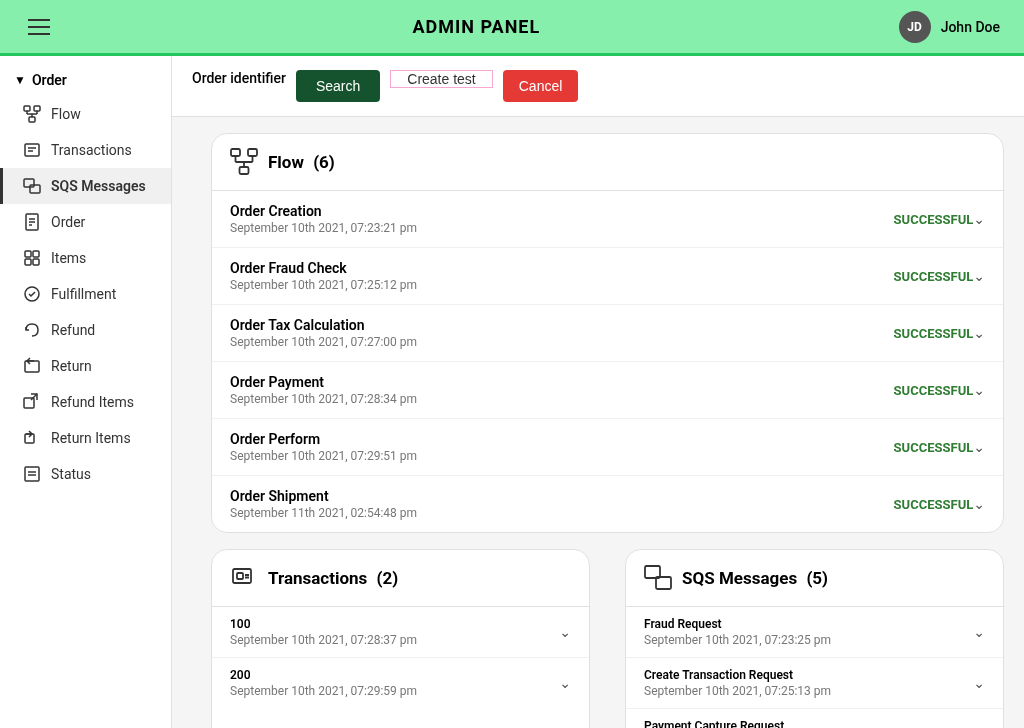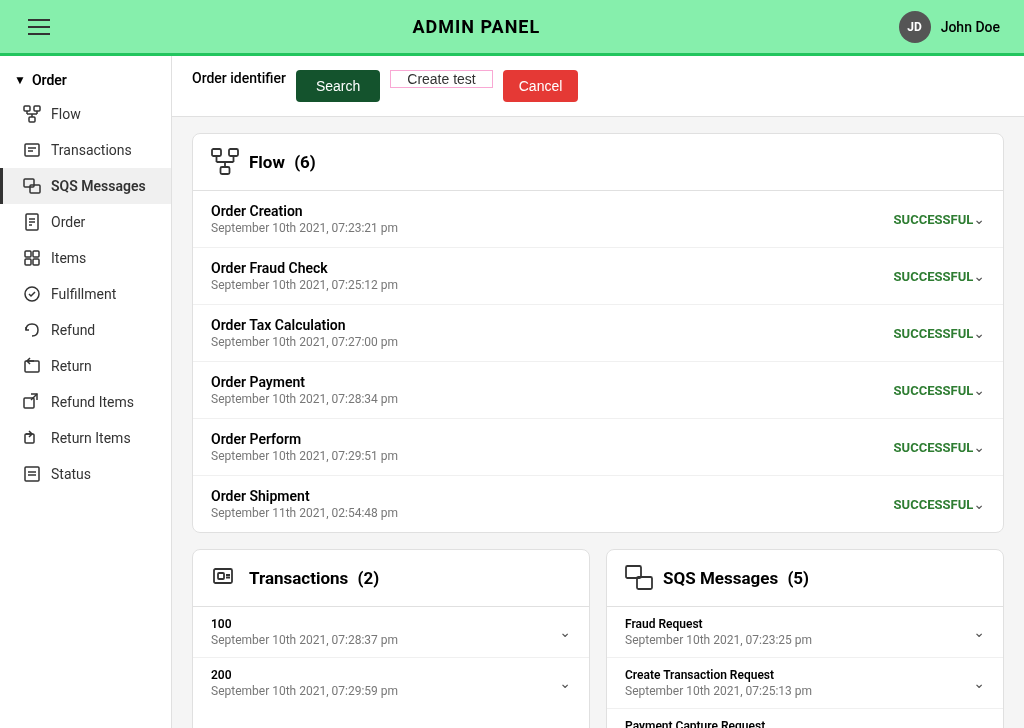--- a/index.html
+++ b/index.html
@@ -51,22 +51,22 @@
     .search-input {
       flex: 1; max-width: 500px; border: 1px solid #ccc; border-radius: 4px;
       padding: 8px 12px; font-size: 14px; color: #999; outline: none;
     }
     .btn-search { background: #14532d; color: #fff; border: none; padding: 8px 20px; border-radius: 4px; font-size: 14px; cursor: pointer; font-weight: 500; }
     .btn-create { background: #fff; color: #333; border: 1px solid #f9a8d4; padding: 0 16px; border-radius: 0; font-size: 14px; cursor: pointer; }
     .btn-cancel { background: #e53935; color: #fff; border: none; padding: 8px 16px; border-radius: 4px; font-size: 14px; cursor: pointer; }
 
     
     .section-card {
-      background: #fff; border: 1px solid #e0e0e0; border-radius: 8px;
-      margin-bottom: 16px; overflow: hidden;
+      background: #fff; border: 1px solid #e0e0e0; border-radius: 16px;
+      margin-bottom: 16px; overflow: hidden; margin-left: 19px;
     }
     .section-header {
       display: flex; align-items: center; gap: 10px;
       padding: 14px 18px; border-bottom: 1px solid #e0e0e0;
     }
     .section-title { font-size: 17px; font-weight: 700; }
     .section-icon { width: 28px; height: 28px; }
 
     
     .flow-item {

